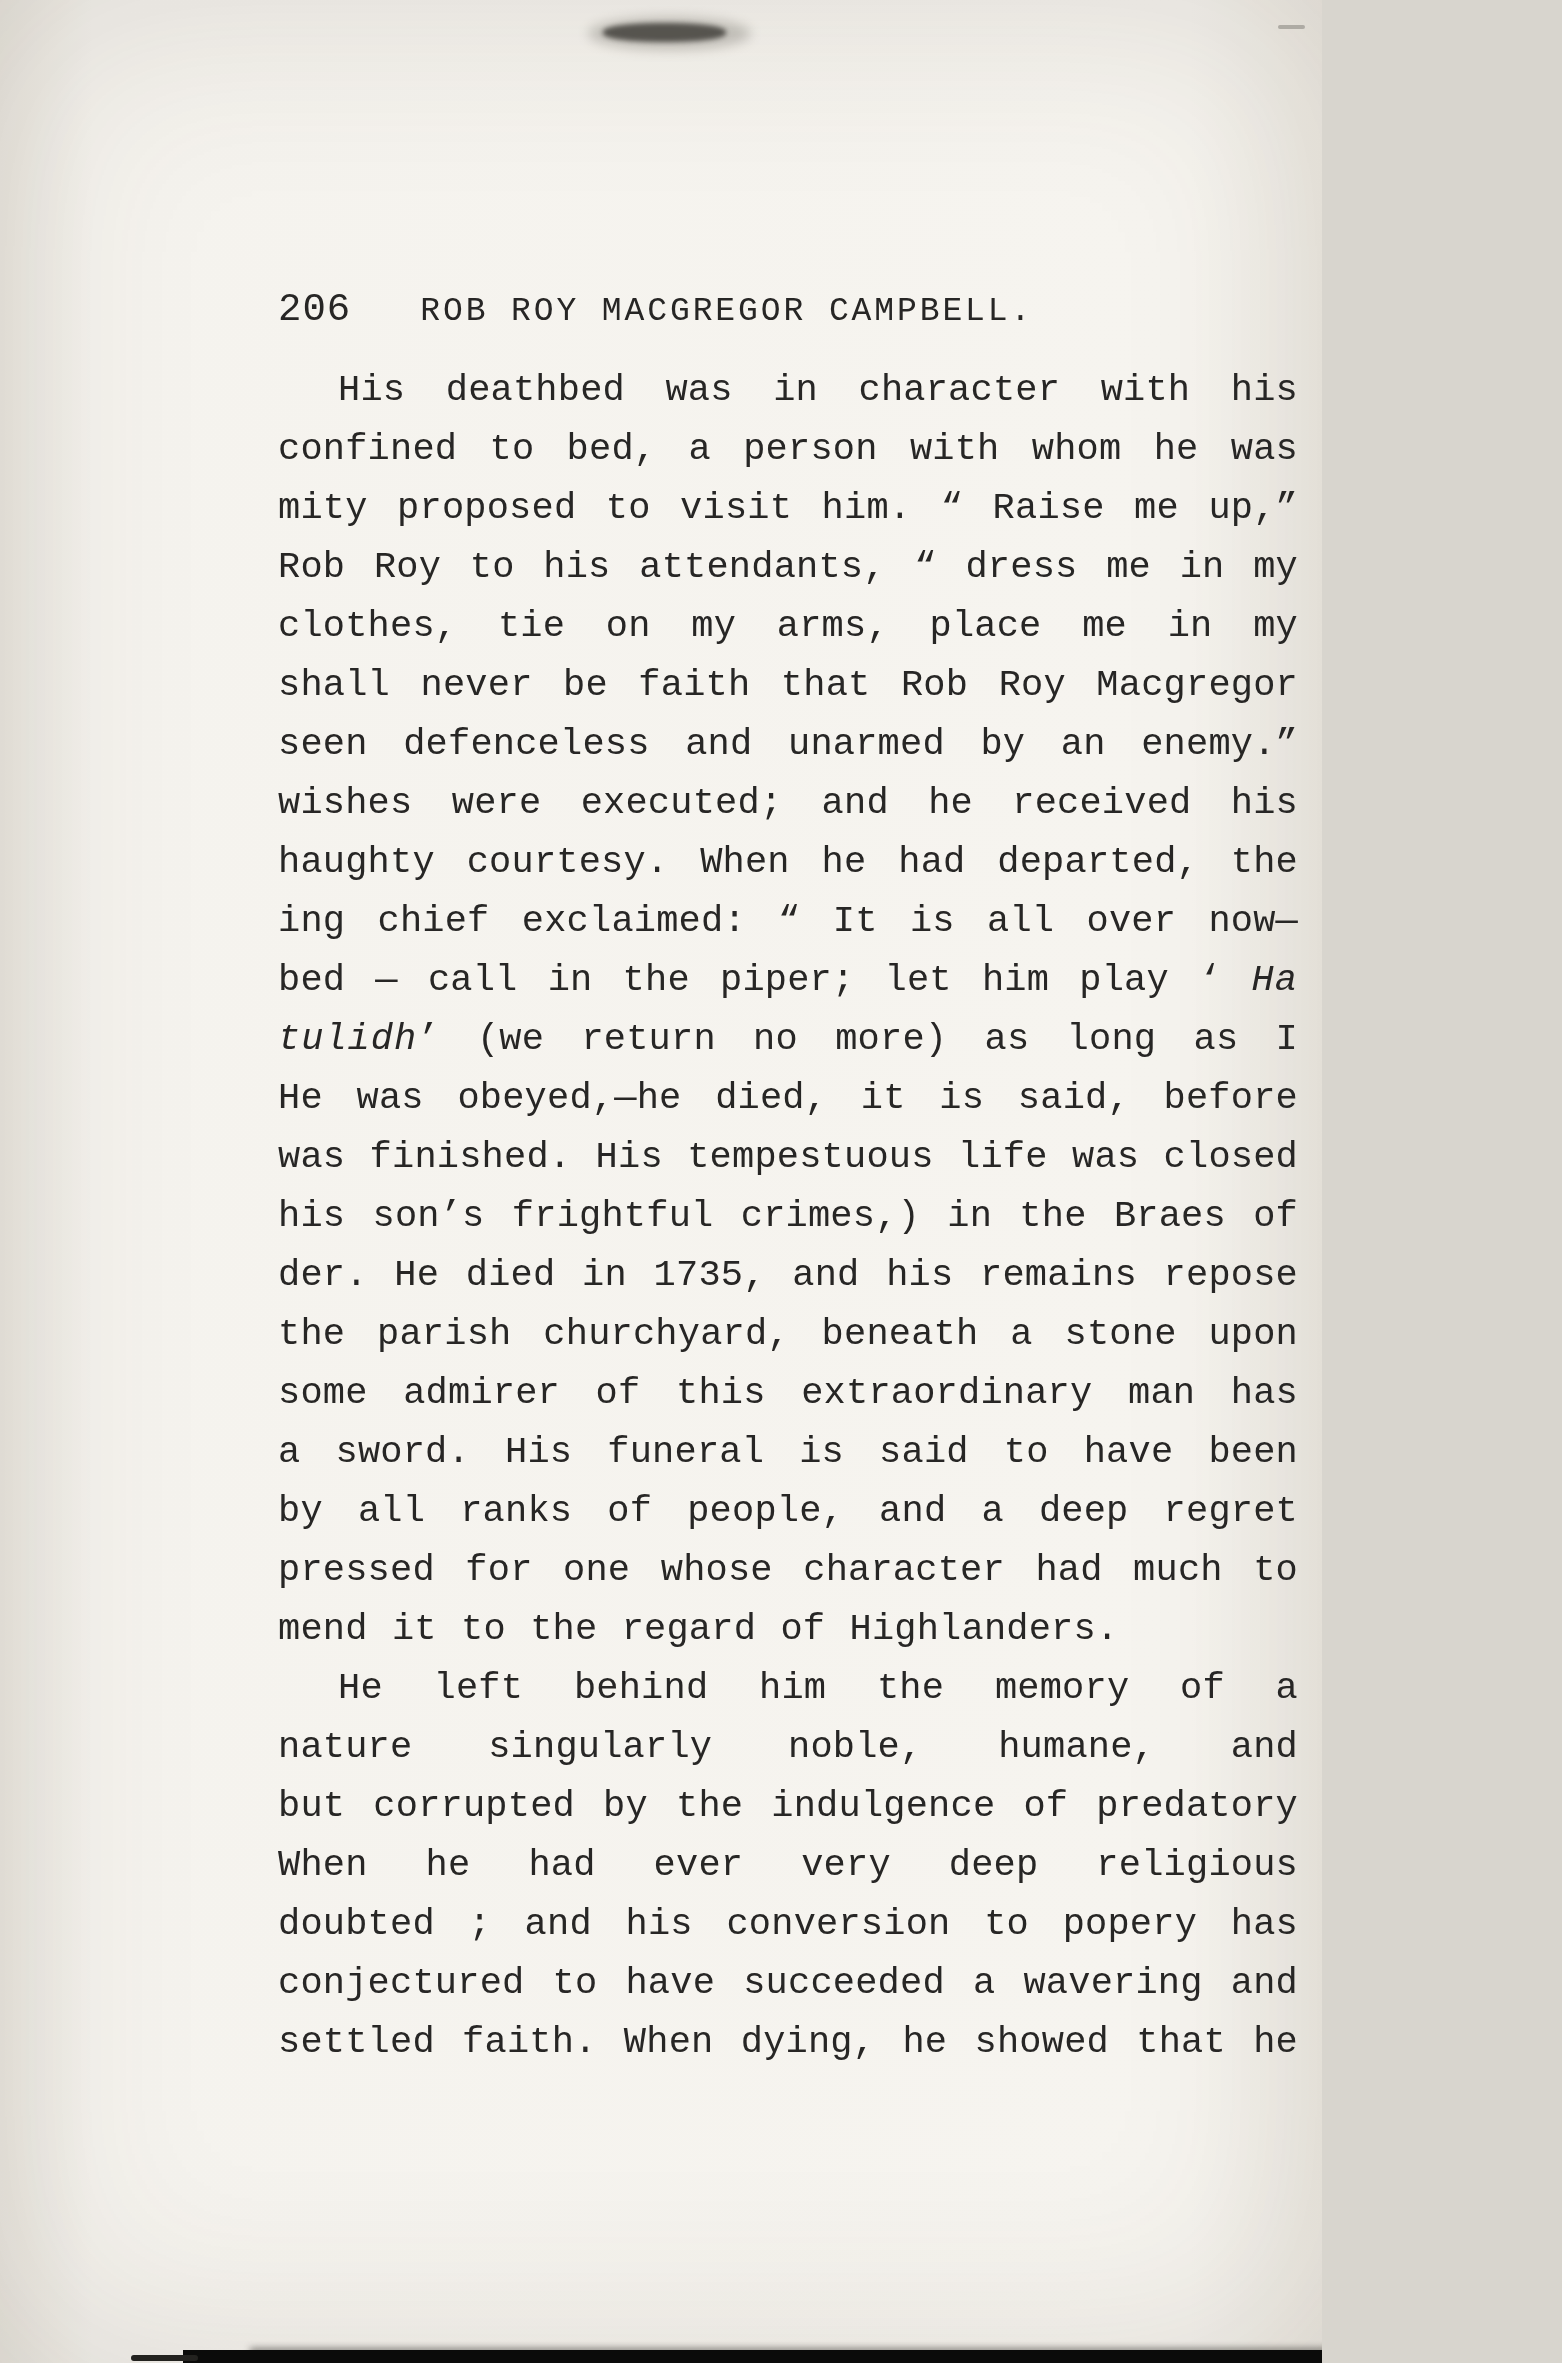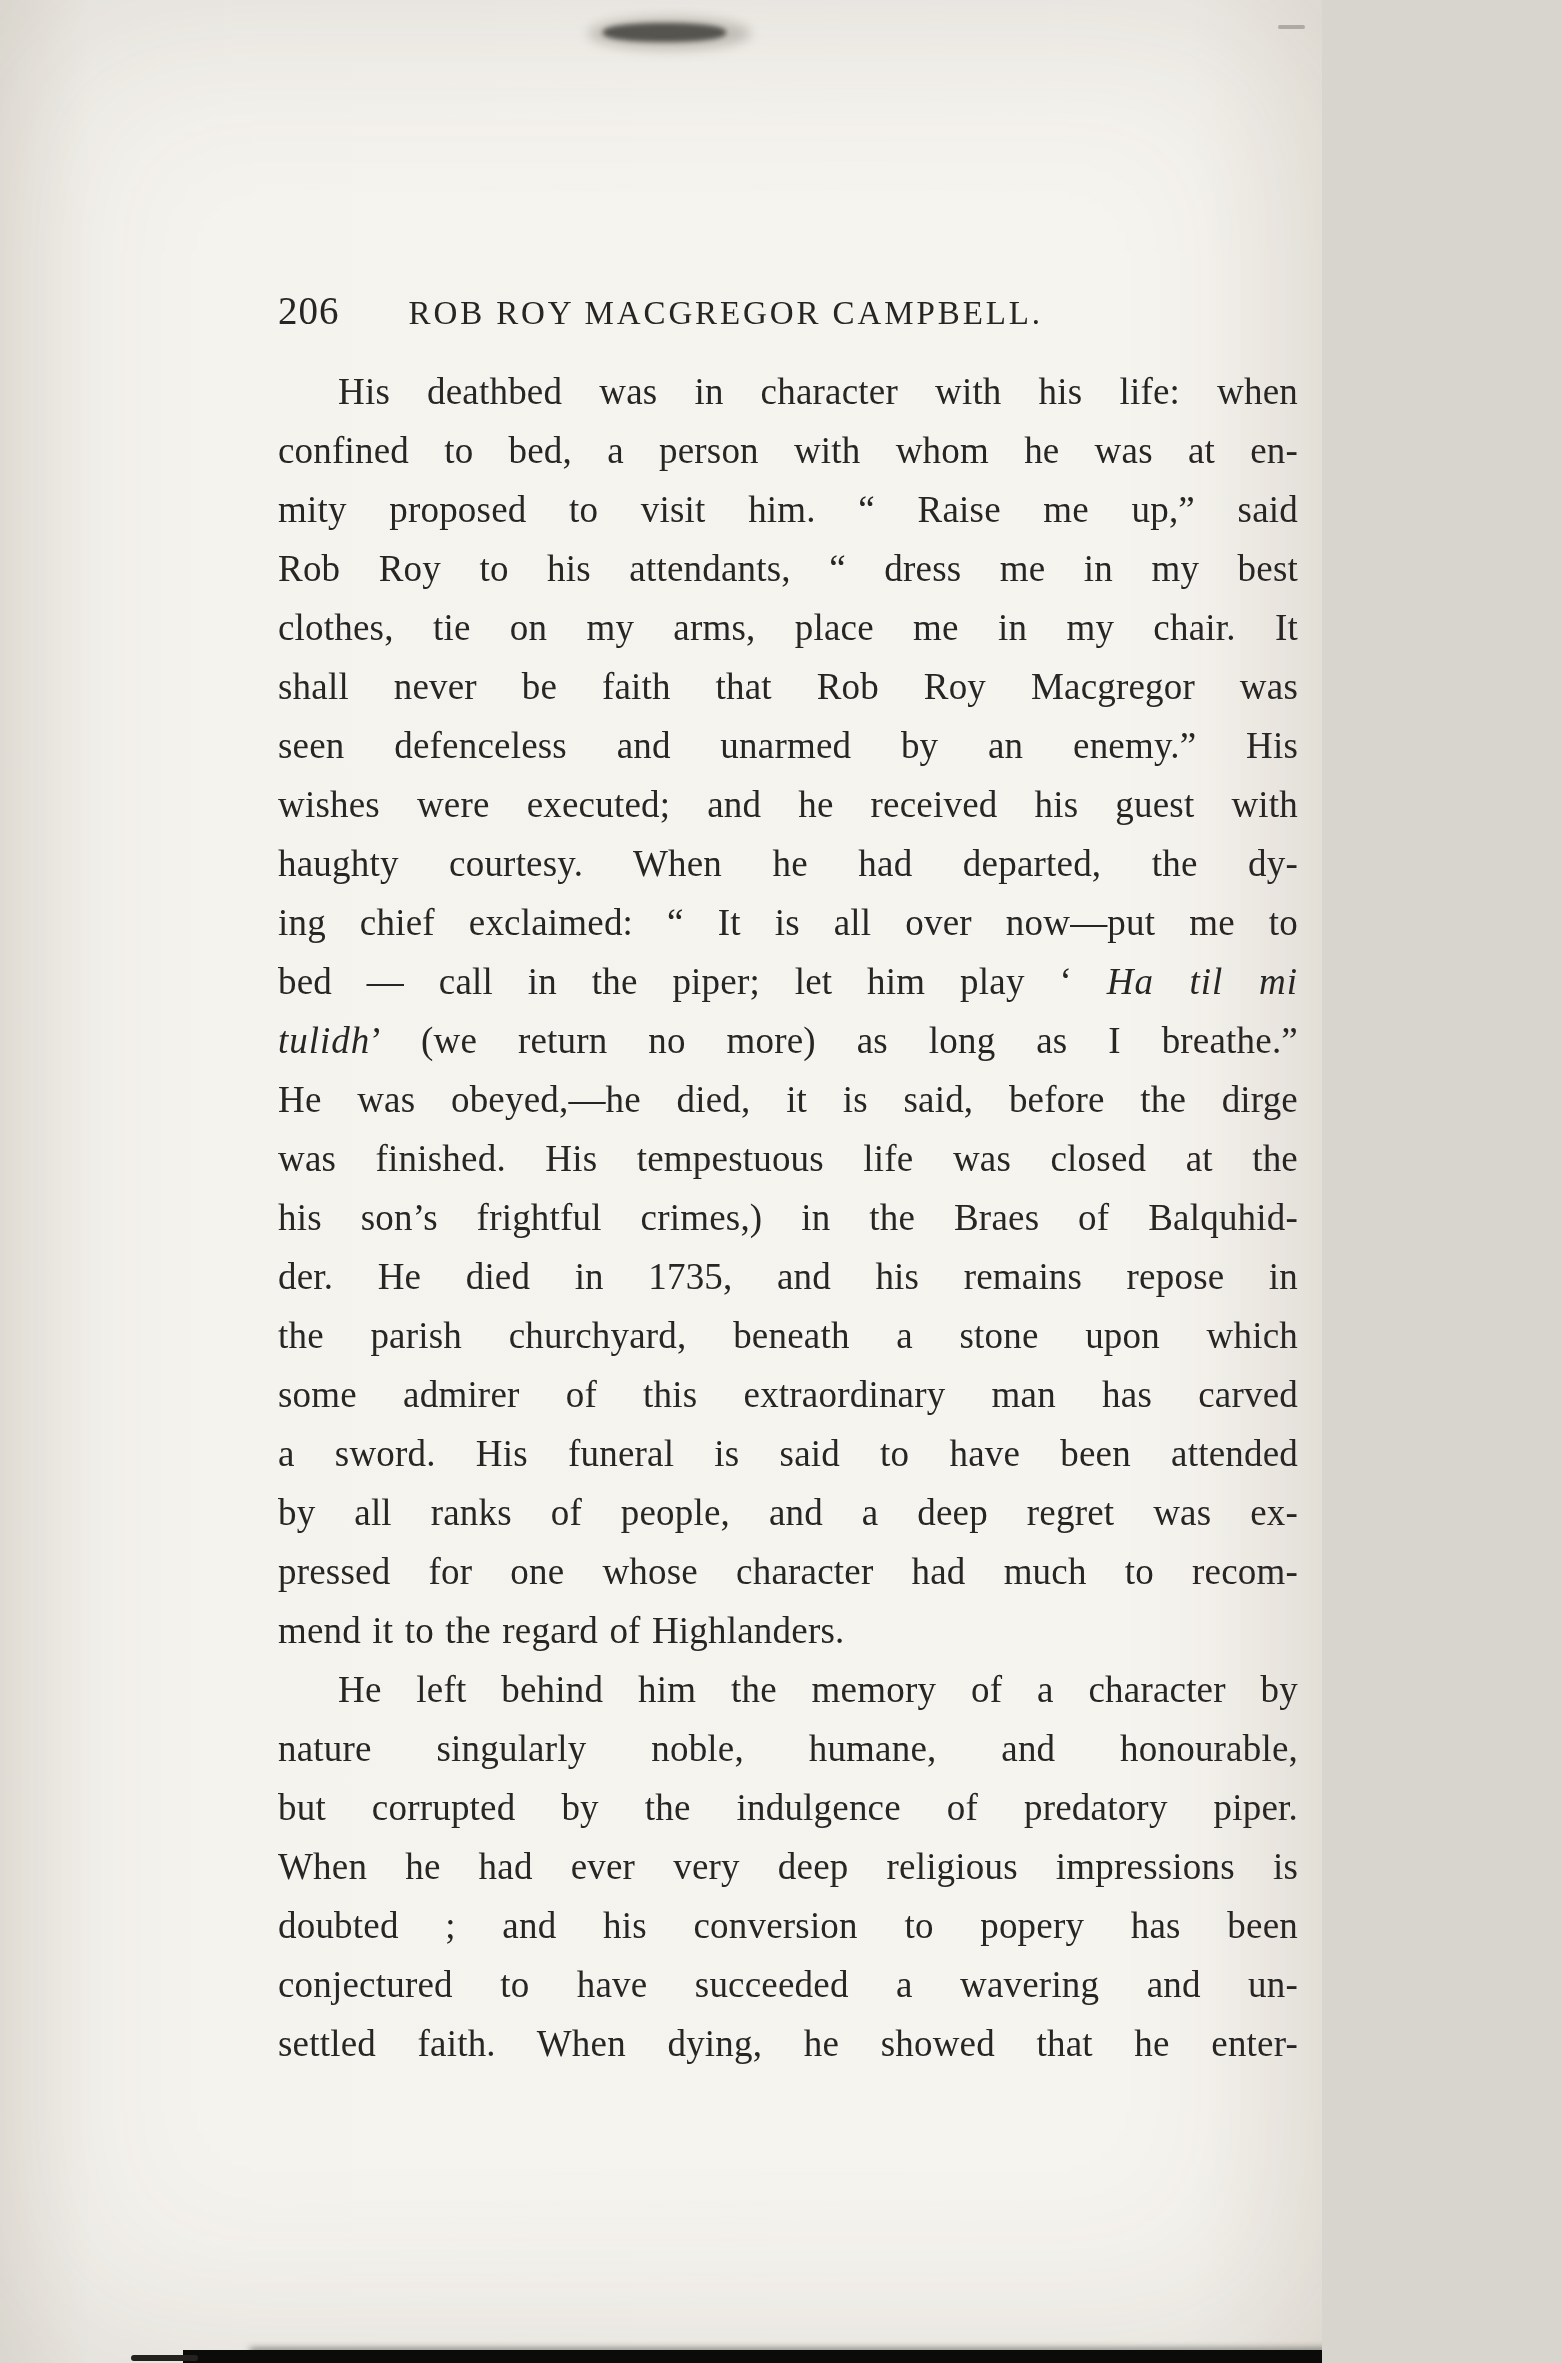--- a/index.html
+++ b/index.html
@@ -7,21 +7,21 @@
     padding: 0;
     background: #d8d5ce;
   }
   .page {
     position: relative;
     width: 1322px;
     height: 2363px;
     overflow: hidden;
     background: linear-gradient(90deg, #ebe8e1 0%, #f5f3ee 7%, #f6f4ef 90%, #efece5 100%);
     box-shadow: inset 0 0 211px rgba(70, 60, 40, 0.14);
-    font-family: Liberation Serif, serif;
+    font-family: Liberation Mono, monospace;
     color: #272625;
   }
   .content {
     position: absolute;
     left: 278px;
     top: 288px;
     width: 1020px;
   }
   .header {
     display: flex;

